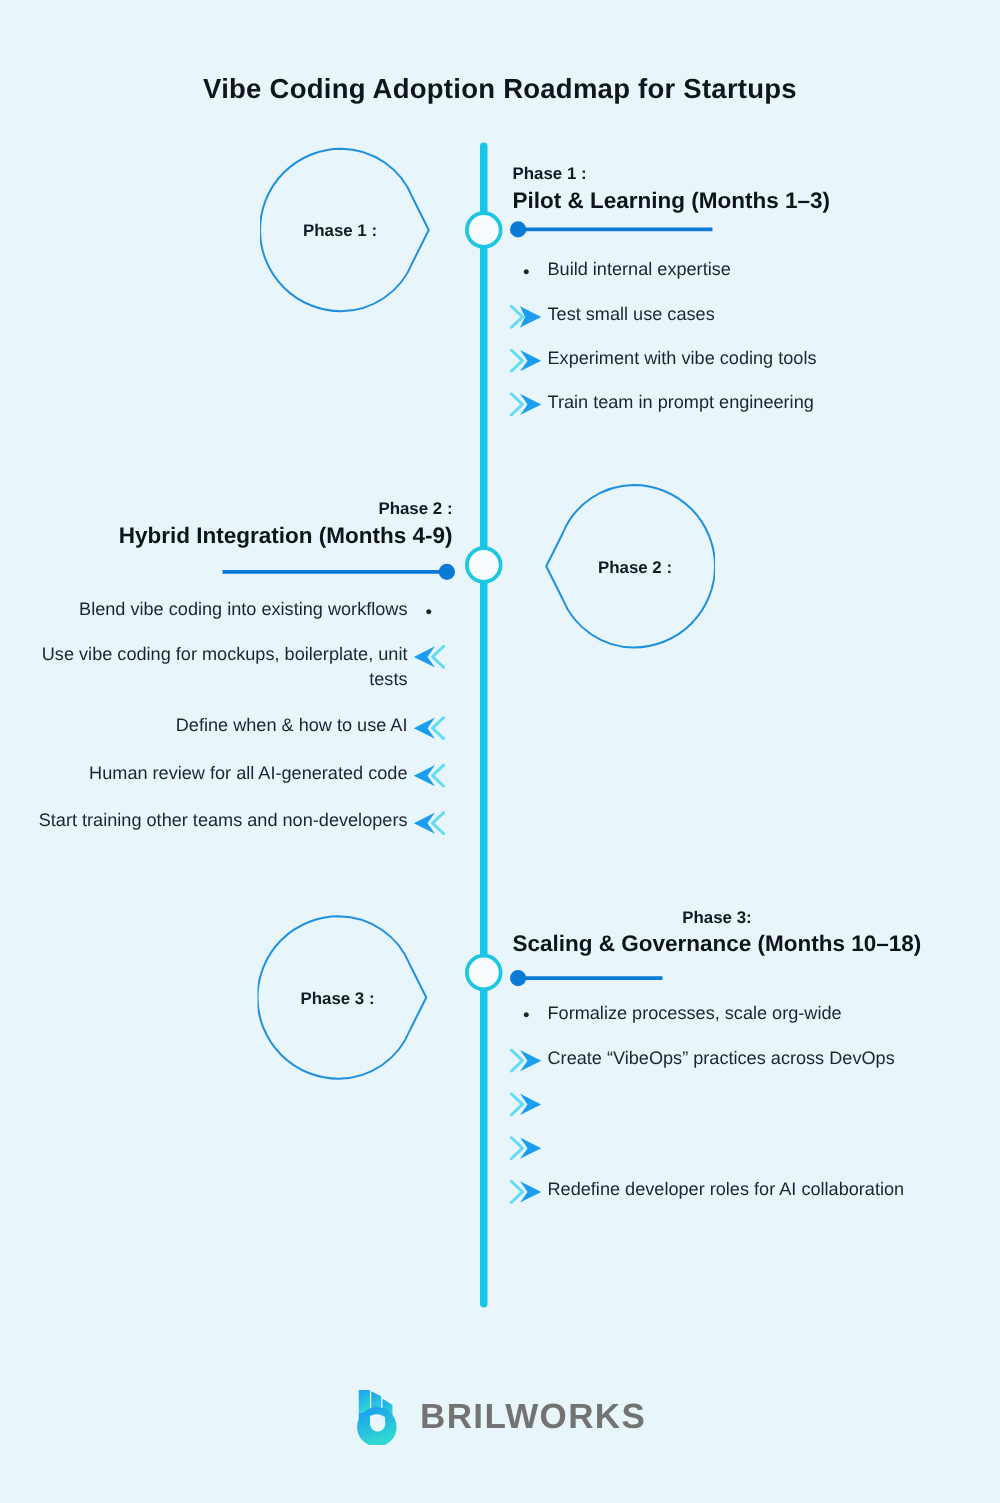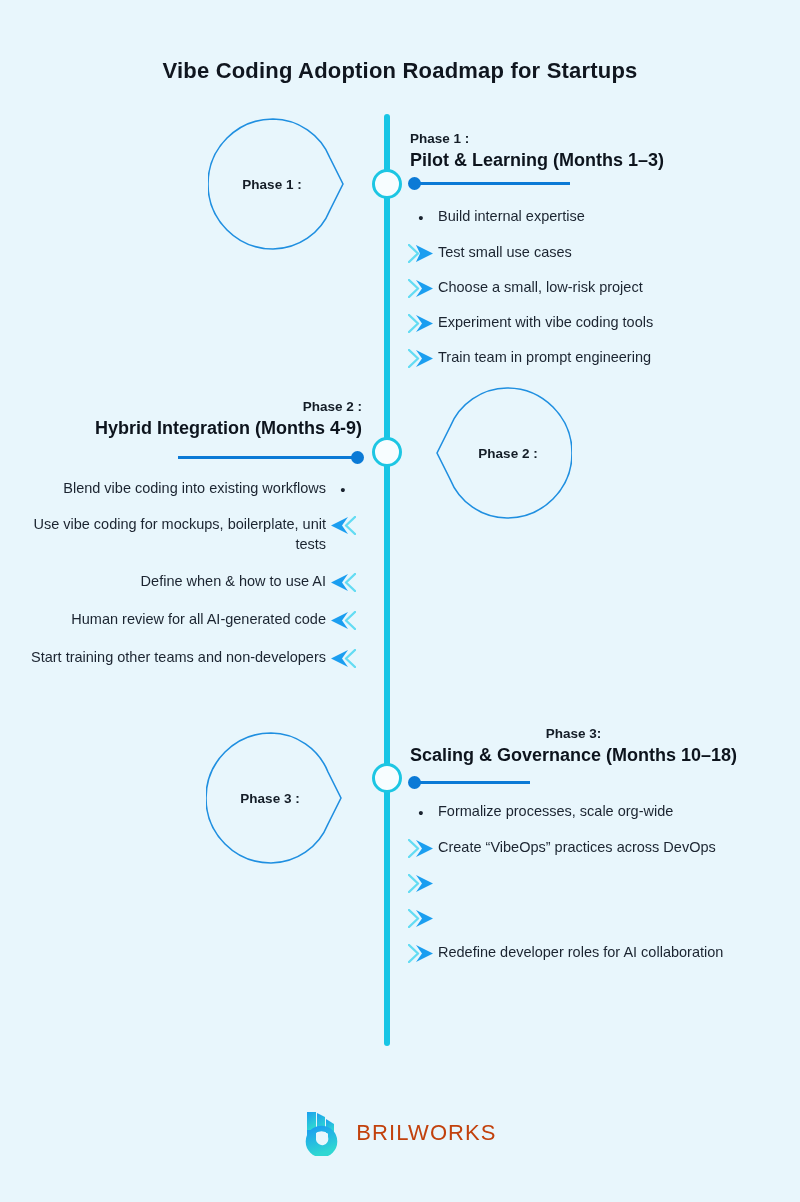--- a/index.html
+++ b/index.html
@@ -164,24 +164,24 @@
     position: absolute;
     left: 0; top: 1110px;
     width: 800px;
     display: flex;
     align-items: center;
     justify-content: center;
     gap: 11px;
   }
   .logo .mark { width: 42px; height: 46px; display: block; }
   .logo .word {
-    font-size: 22px;
-    font-weight: normal;
+    font-size: 28px;
+    font-weight: bold;
     letter-spacing: 1.1px;
-    color: #c2410c;
+    color: #737373;
   }
 </style>
 </head>
 <body>
 
 <div class="page-title">Vibe Coding Adoption Roadmap for Startups</div>
 
 <div class="spine"></div>
 
 <div class="node node-1"></div>
@@ -217,29 +217,20 @@
     <span class="marker">
       <svg class="chev" width="26" height="19" viewBox="0 0 26 19" xmlns="http://www.w3.org/2000/svg">
         <path d="M1 1 L10 9.5 L1 18" fill="none" stroke="#63dcf3" stroke-width="2.4" stroke-linecap="round" stroke-linejoin="round"></path>
         <path d="M8 1 L17 9.5 L8 18 L12 9.5 Z" fill="#1b9ef0"></path>
         <path d="M8 1 L25 9.5 L8 18 L14 9.5 Z" fill="#1b9ef0"></path>
       </svg>
     </span>
     <span class="txt">Test small use cases</span>
   </div>
 
-  <div class="item">
-    <span class="marker">
-      <svg class="chev" width="26" height="19" viewBox="0 0 26 19" xmlns="http://www.w3.org/2000/svg">
-        <path d="M1 1 L10 9.5 L1 18" fill="none" stroke="#63dcf3" stroke-width="2.4" stroke-linecap="round" stroke-linejoin="round"></path>
-        <path d="M8 1 L25 9.5 L8 18 L14 9.5 Z" fill="#1b9ef0"></path>
-      </svg>
-    </span>
-    <span class="txt">Choose a small, low-risk project</span>
-  </div>
 
   <div class="item">
     <span class="marker">
       <svg class="chev" width="26" height="19" viewBox="0 0 26 19" xmlns="http://www.w3.org/2000/svg">
         <path d="M1 1 L10 9.5 L1 18" fill="none" stroke="#63dcf3" stroke-width="2.4" stroke-linecap="round" stroke-linejoin="round"></path>
         <path d="M8 1 L25 9.5 L8 18 L14 9.5 Z" fill="#1b9ef0"></path>
       </svg>
     </span>
     <span class="txt">Experiment with vibe coding tools</span>
   </div>

